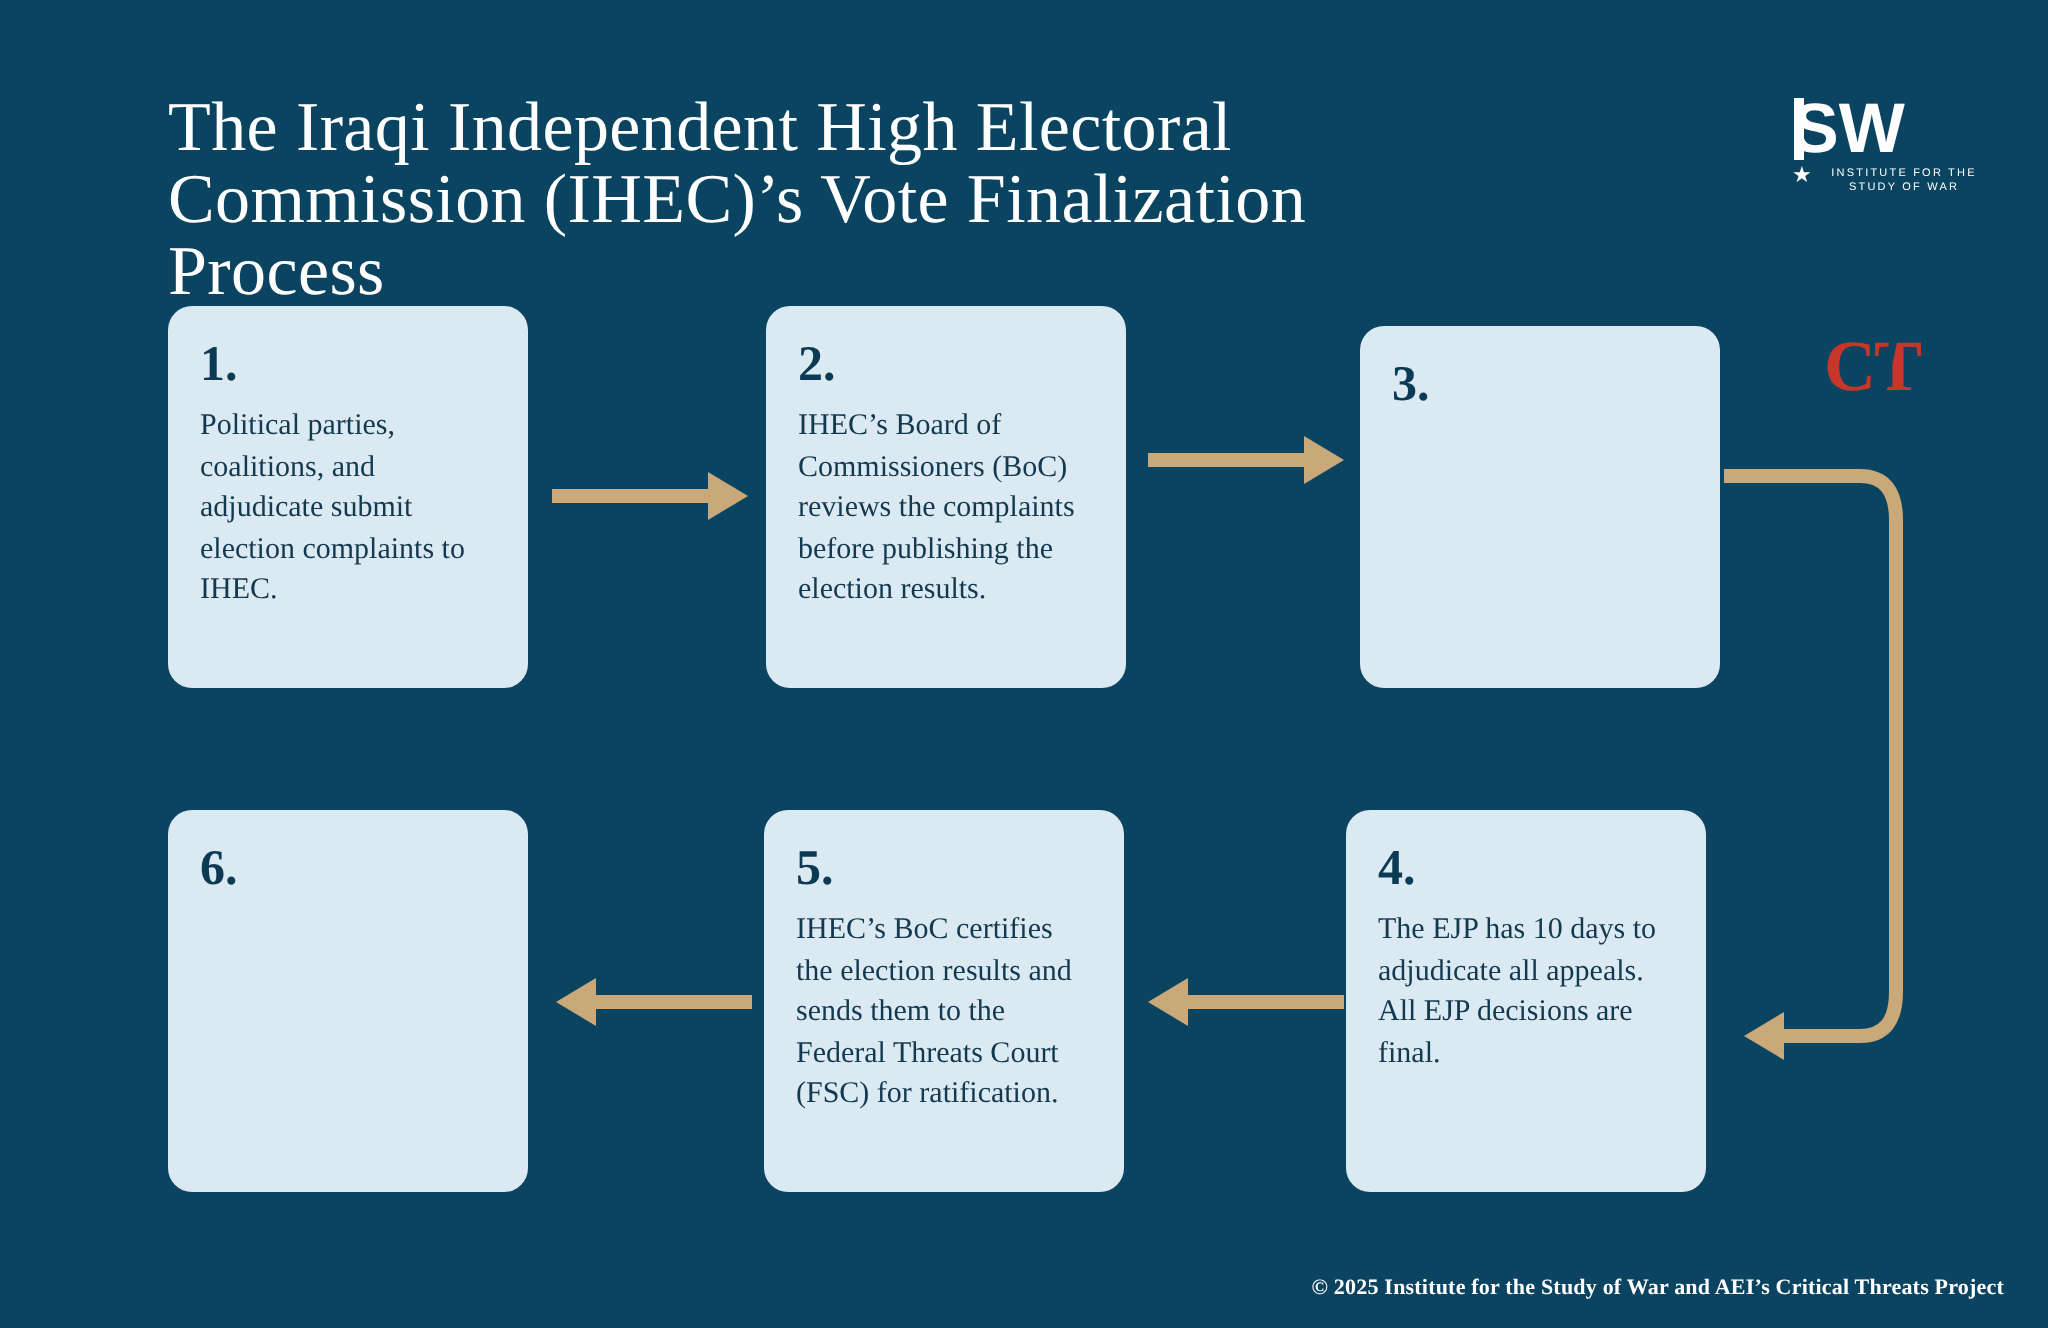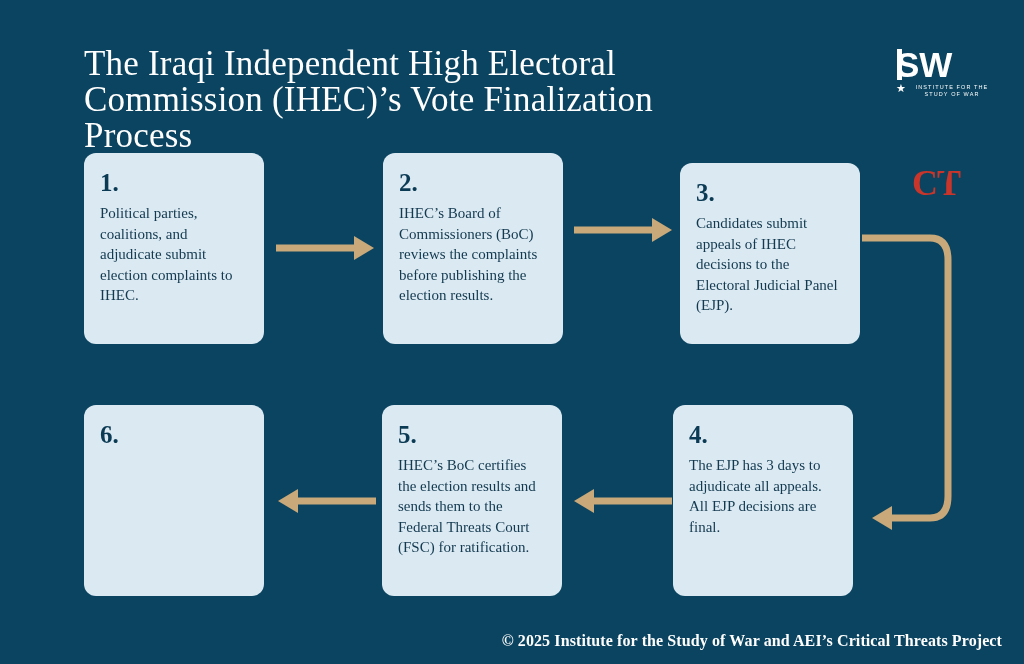--- a/index.html
+++ b/index.html
@@ -134,21 +134,21 @@
   .arrow {
     position: absolute;
   }
 
   .footer {
     position: absolute;
     right: 22px;
     bottom: 14px;
     color: #ffffff;
     font-family: "Liberation Serif", serif;
-    font-size: 16px;
+    font-size: 11px;
     font-weight: bold;
     letter-spacing: 0.1px;
   }
 </style>
 </head>
 <body>
 
 <div class="canvas">
 
   <div class="title">
@@ -174,26 +174,25 @@
     <div class="txt">Political parties, coalitions, and adjudicate submit election complaints to IHEC.</div>
   </div>
 
   <div class="box" style="left:383px; top:153px; width:180px; height:191px;">
     <div class="num">2.</div>
     <div class="txt">IHEC’s Board of Commissioners (BoC) reviews the complaints before publishing the election results.</div>
   </div>
 
   <div class="box" style="left:680px; top:163px; width:180px; height:181px;">
     <div class="num">3.</div>
-    <div class="txt">Candidates submit appeals of IHEC decisions to the Electoral Judicial Panel (EJP).</div>
   </div>
 
   <div class="box" style="left:673px; top:405px; width:180px; height:191px;">
     <div class="num">4.</div>
-    <div class="txt">The EJP has 3 days to adjudicate all appeals. All EJP decisions are final.</div>
+    <div class="txt">The EJP has 10 days to adjudicate all appeals. All EJP decisions are final.</div>
   </div>
 
   <div class="box" style="left:382px; top:405px; width:180px; height:191px;">
     <div class="num">5.</div>
     <div class="txt">IHEC’s BoC certifies the election results and sends them to the Federal Threats Court (FSC) for ratification.</div>
   </div>
 
   <div class="box" style="left:84px; top:405px; width:180px; height:191px;">
     <div class="num">6.</div>
   </div>

